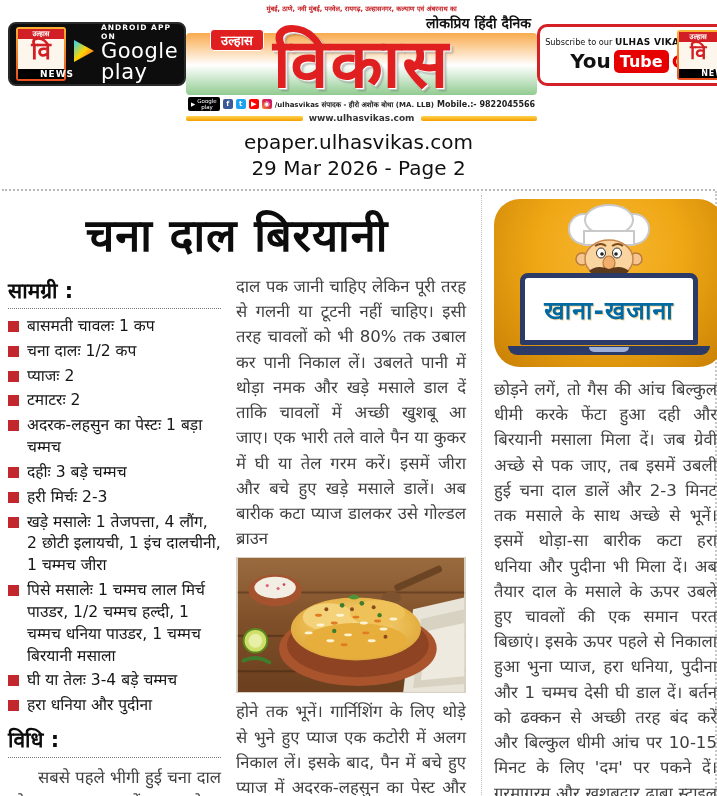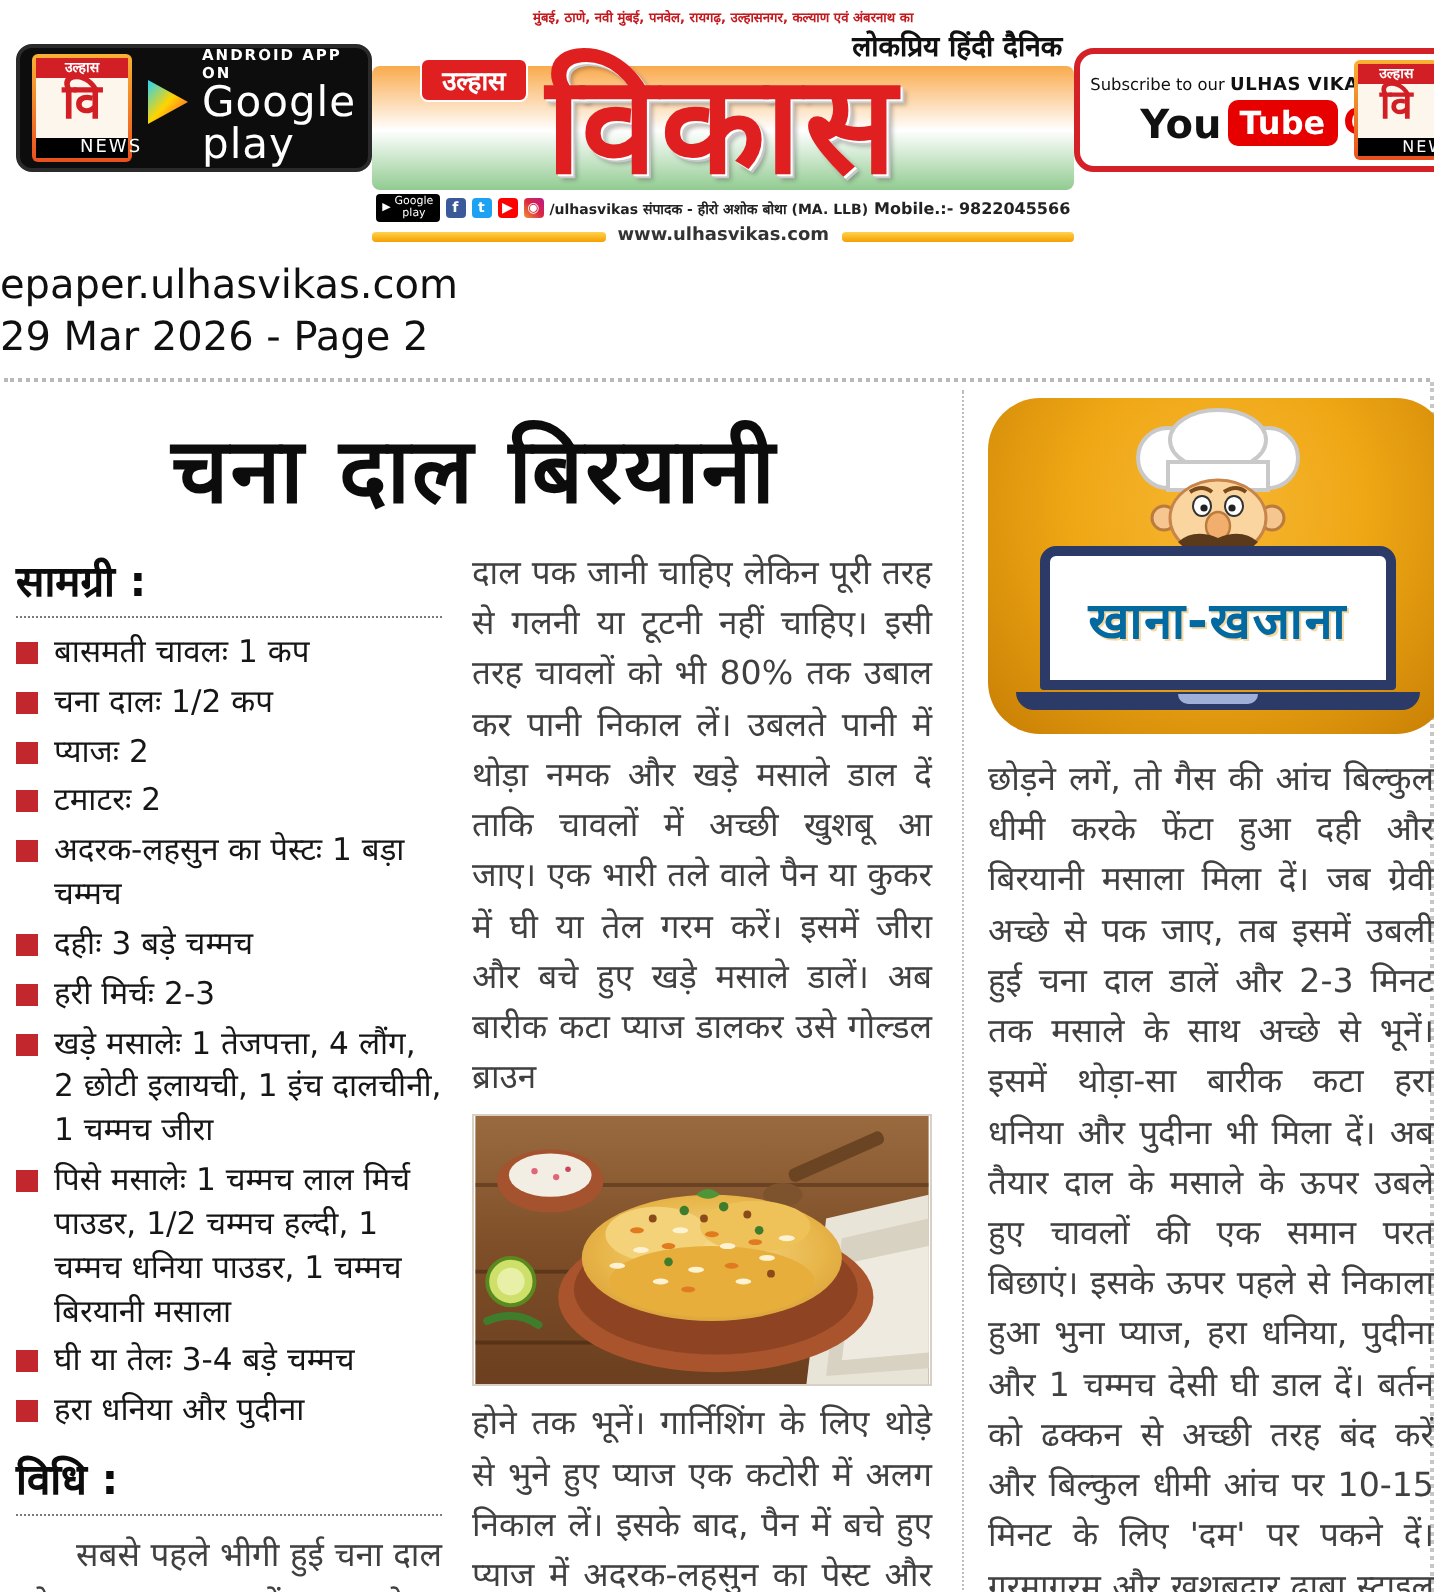--- a/index.html
+++ b/index.html
@@ -10,21 +10,21 @@
   }
 
   
   .header { display:flex; justify-content:space-between; align-items:flex-start; padding:4px 8px 0 8px; }
 
   
   .uv-logo { background:linear-gradient(180deg,#f9b233,#e94f1e); padding:2px; border-radius:3px; flex:0 0 auto;
              display:flex; flex-direction:column; text-align:center; }
   .uv-logo .t { background:#d21f26; color:#fff; font-size:7px; font-weight:bold; line-height:10px; }
   .uv-logo .m { background:#fdf6ec; color:#d21f26; font-weight:900; line-height:1.05; }
-  .uv-logo .n { background:#000; color:#fff; font-weight:normal; letter-spacing:1px;padding-left:22px; }
+  .uv-logo .n { background:#000; color:#fff; font-weight:bold; letter-spacing:1px;padding-left:22px; }
 
   .ad-left { margin-top:18px; width:210px; height:64px; background:#0d0d0d; border:2px solid #2a2a2a;
              border-radius:8px; display:flex; align-items:center; gap:7px; padding:4px 6px; }
   .ad-left .uv-logo { width:50px; height:54px; }
   .ad-left .uv-logo .m { font-size:24px; flex:1; }
   .ad-left .uv-logo .n { font-size:9px; }
   .gp-area { color:#fff; flex:1; }
   .gp-brand { font-size:6.5px; font-weight:bold; letter-spacing:.5px; }
   .gp-row { display:flex; align-items:center; gap:6px; margin-top:1px; }
   .gp-col .gp-on { font-size:7.5px; font-weight:bold; letter-spacing:1px; }
@@ -58,21 +58,21 @@
   .yt-line1 b { font-size:9px; letter-spacing:.3px; }
   .yt-line2 { display:flex; align-items:center; gap:3px; margin-top:2px;margin-left:25px; }
   .yt-you { font-size:20px; font-weight:900; color:#111; }
   .yt-tube { background:#e60000; color:#fff; font-size:16px; font-weight:bold; padding:2px 6px; border-radius:5px; }
   .yt-channel { font-size:18px; font-weight:bold; color:#e60000; }
   .ad-right .uv-logo { width:42px; height:50px; }
   .ad-right .uv-logo .m { font-size:20px; flex:1; }
   .ad-right .uv-logo .n { font-size:8px; }
 
   
-  .pageinfo { text-align:left; margin-top:6px; font-size:20px; line-height:1.3; color:#101010; }
+  .pageinfo { text-align:center; margin-top:6px; font-size:20px; line-height:1.3; color:#101010; }
 
   
   .rule-top { border-top:2px dotted #b9b9b9; margin:8px 2px 0 2px; }
   .main { display:flex; gap:15px; padding:4px 4px 0 8px; border-right:2px dotted #c7c7c7;
           border-bottom:2px dotted #b9b9b9; height:632px; }
   .left-wrap { width:458px; }
   .title { font-size:45px; font-weight:900; text-align:center; color:#0c0c0c; letter-spacing:1px; padding:8px 0 10px 0; }
   .two-cols { display:flex; gap:15px; }
   .col1 { width:213px; }
   .col2 { width:230px; }

